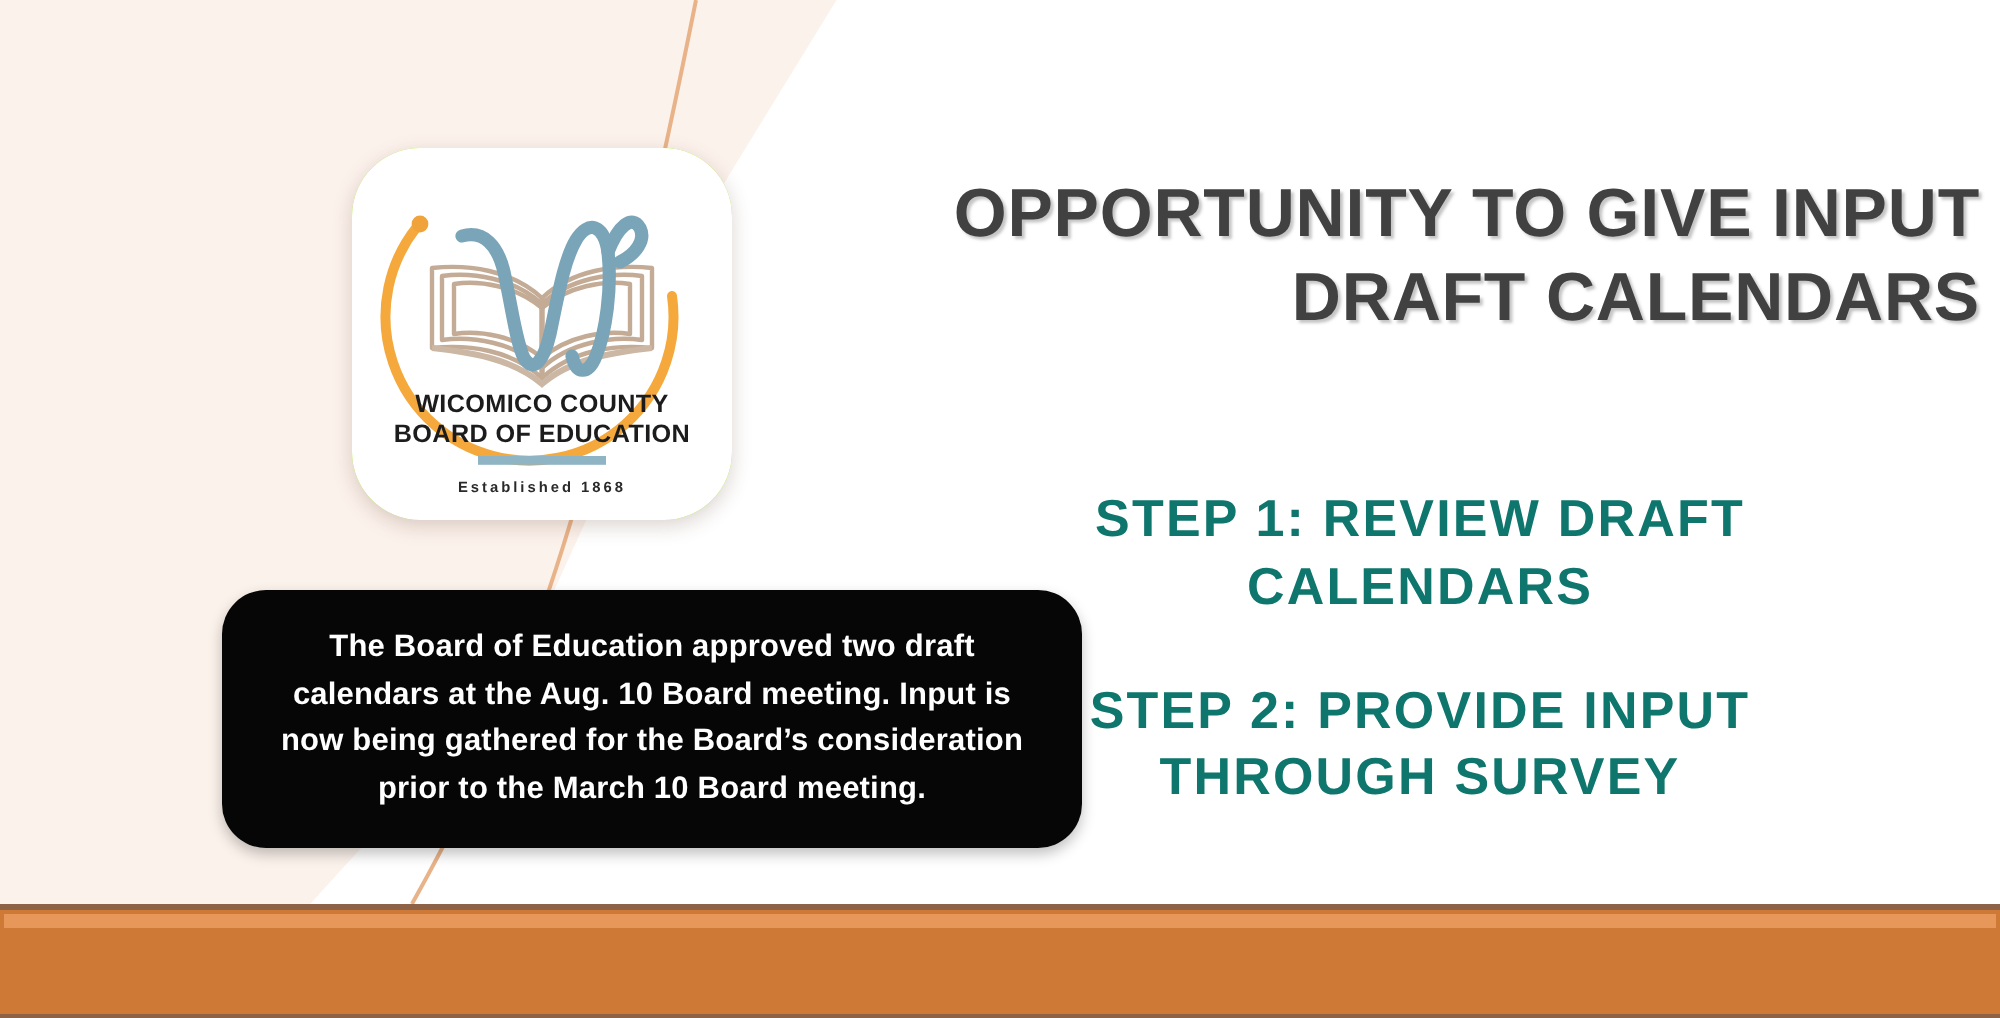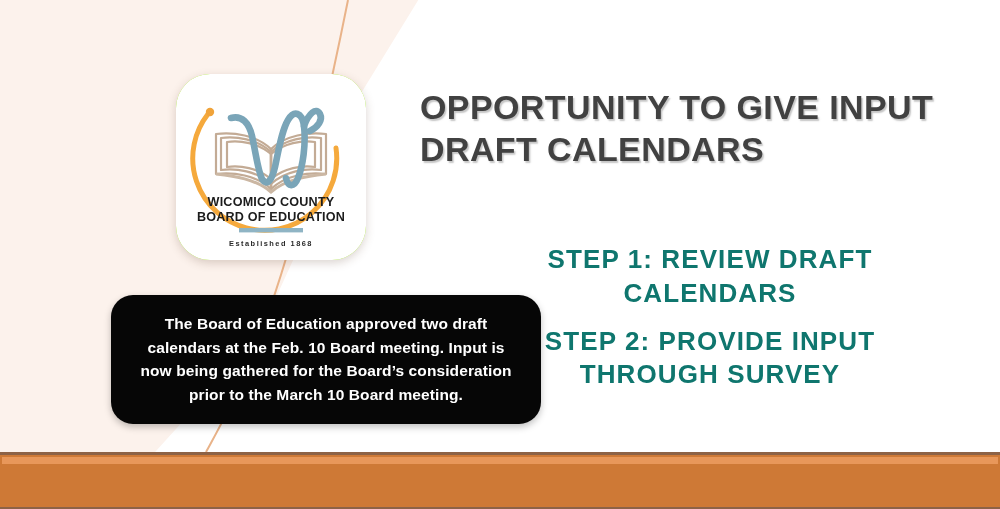--- a/index.html
+++ b/index.html
@@ -92,21 +92,21 @@
     overflow: hidden;
   }
   .logo-card svg { display: block; width: 100%; height: 100%; }
 
   
   .headline {
     position: absolute;
     left: 420px;
     top: 86px;
     width: 570px;
-    text-align: left;
+    text-align: right;
     color: #414141;
     font-size: 34px;
     font-weight: bold;
     line-height: 1.24;
     letter-spacing: 0.4px;
     text-shadow: 1.5px 1.5px 1.5px rgba(150, 150, 150, 0.55);
   }
   .headline div { white-space: nowrap; }
 
   .steps {
@@ -114,21 +114,21 @@
     left: 490px;
     top: 243px;
     width: 440px;
     text-align: center;
     color: #0f766e;
     font-size: 26px;
     font-weight: bold;
     line-height: 1.3;
     letter-spacing: 1.1px;
   }
-  .step-block + .step-block { margin-top: 14px; }
+  .step-block + .step-block { margin-top: 28px; }
   .step-block div { white-space: nowrap; }
 
   
   .callout {
     position: absolute;
     left: 66px;
     top: 295px;
     width: 430px;
     box-sizing: border-box;
     padding: 17px 20px 18px;
@@ -212,20 +212,20 @@
       <div>CALENDARS</div>
     </div>
     <div class="step-block">
       <div>STEP 2: PROVIDE INPUT</div>
       <div>THROUGH SURVEY</div>
     </div>
   </div>
 
   <div class="callout">
     <div>The Board of Education approved two draft</div>
-    <div>calendars at the Feb. 10 Board meeting. Input is</div>
+    <div>calendars at the Aug. 10 Board meeting. Input is</div>
     <div>now being gathered for the Board’s consideration</div>
     <div>prior to the March 10 Board meeting.</div>
   </div>
 
   <div class="bottom-band"></div>
 
 </div>
 
 </body></html>

